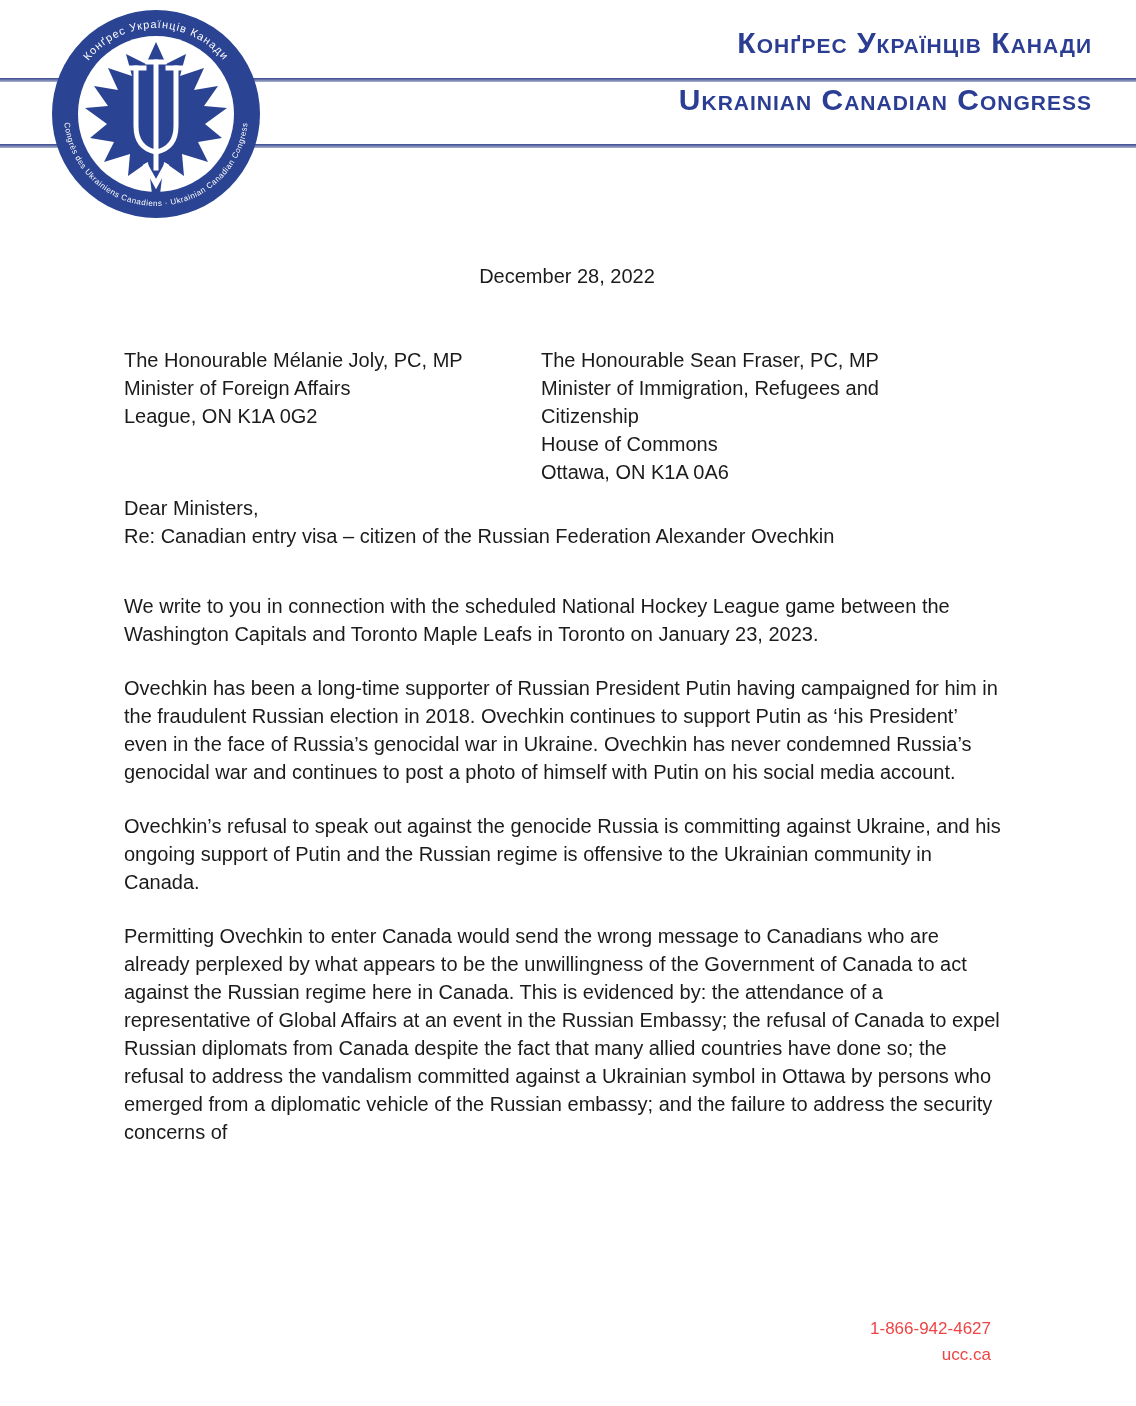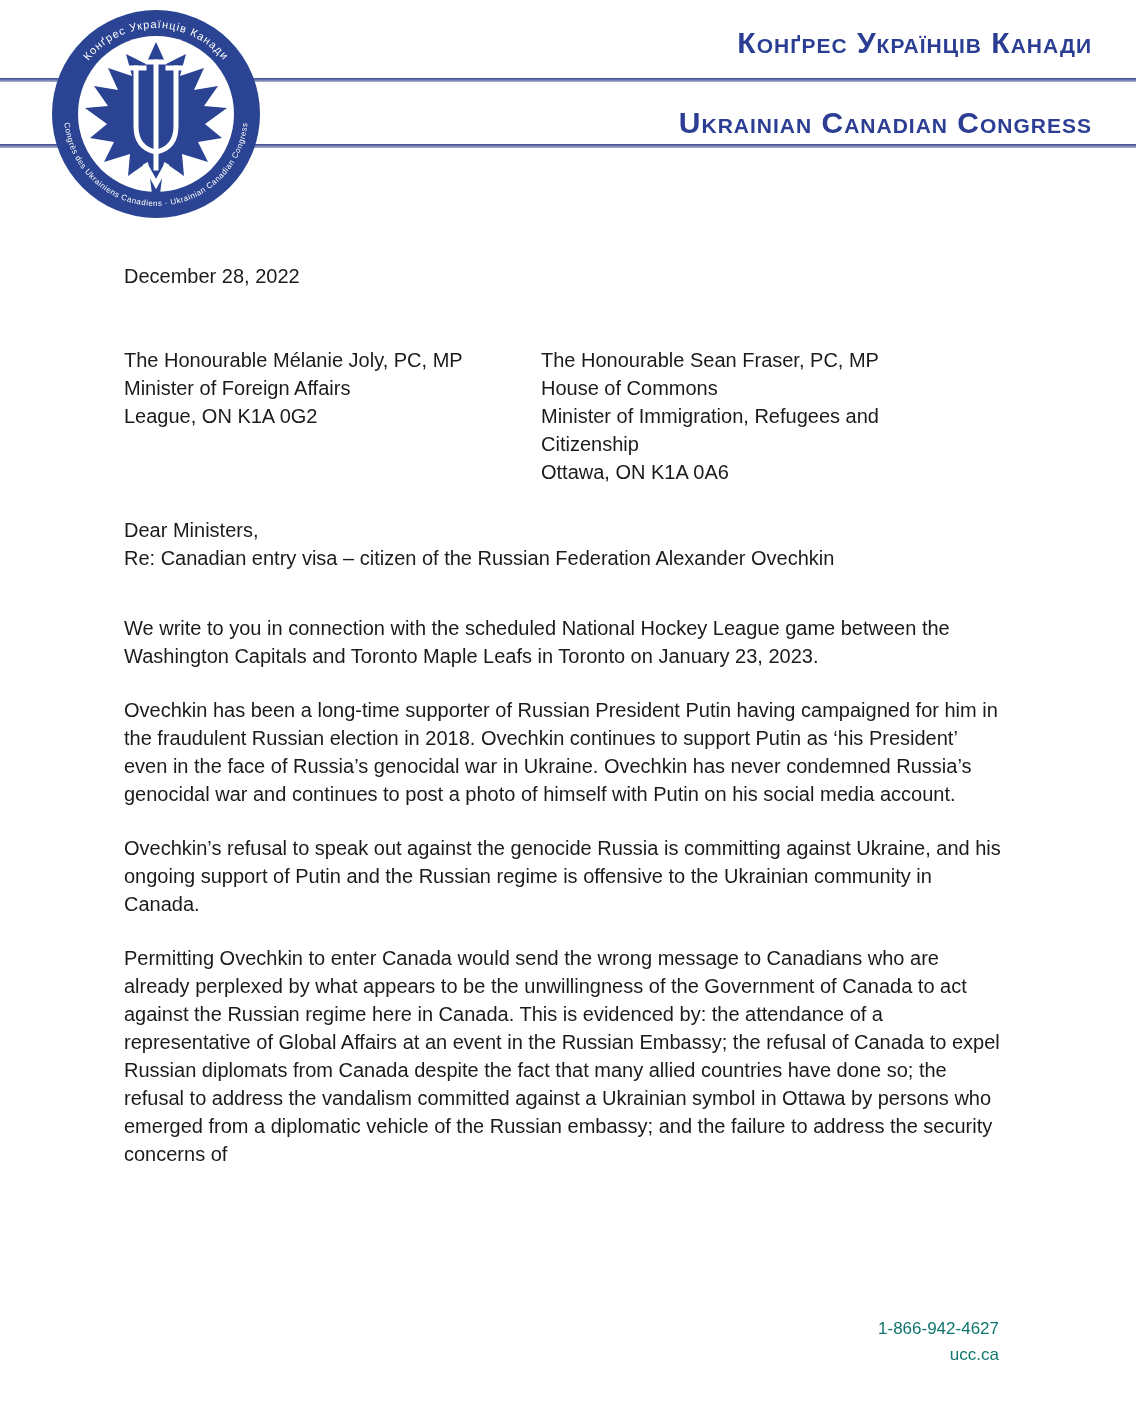--- a/index.html
+++ b/index.html
@@ -24,45 +24,45 @@
   .org-line {
     position: absolute; right: 44px;
     color: #2b3e93;
     font-variant: small-caps;
     font-weight: 600;
     font-size: 30px;
     letter-spacing: 1px;
     white-space: nowrap;
   }
   .org-uk { top: 26px; }
-  .org-en { top: 106px; }
+  .org-en { top: 83px; }
   .org-fr { top: 160px; }
   .logo { position: absolute; left: 50px; top: 8px; width: 212px; height: 212px; }
   
   .content {
     position: absolute;
     left: 124px; top: 240px;
     width: 886px;
     color: #1b1b1b;
     font-size: 20px;
     line-height: 28px;
   }
-  .date { margin-top: 22px; margin-bottom: 56px; }
-  .addresses { display: flex; margin-bottom: 30px; }
+  .date { margin-top: 22px; margin-bottom: 56px; text-align: center; }
+  .addresses { display: flex; margin-bottom: 8px; }
   .addr-left  { width: 417px; }
   .addr-right { width: 400px; }
   .salutation { }
   .subject { font-weight: normal; margin-bottom: 42px; }
   .para { margin-bottom: 26px; max-width: 880px; }
   
   .footer {
     position: absolute;
-    right: 137px; top: 1316px;
+    right: 145px; top: 1316px;
     text-align: right;
-    color: #0f766e;
+    color: #ef4444;
     font-size: 17px;
     line-height: 26px;
   }
 </style>
 </head>
 <body>
 
 <div class="page">
 
   <div class="header">
@@ -102,22 +102,22 @@
     <div class="date">December 28, 2022</div>
 
     <div class="addresses">
       <div class="addr-left">
         <div>The Honourable Mélanie Joly, PC, MP</div>
         <div>Minister of Foreign Affairs</div>
         <div>League, ON K1A 0G2</div>
       </div>
       <div class="addr-right">
         <div>The Honourable Sean Fraser, PC, MP</div>
+        <div>Minister of Immigration, Refugees and Citizenship</div>
         <div>House of Commons</div>
-        <div>Minister of Immigration, Refugees and Citizenship</div>
         <div>Ottawa, ON K1A 0A6</div>
       </div>
     </div>
 
     <div class="salutation">Dear Ministers,</div>
 
     <div class="subject">Re: Canadian entry visa – citizen of the Russian Federation Alexander Ovechkin</div>
 
     <p class="para">We write to you in connection with the scheduled National Hockey League game between the Washington Capitals and Toronto Maple Leafs in Toronto on January 23, 2023.</p>
     <p class="para">Ovechkin has been a long-time supporter of Russian President Putin having campaigned for him in the fraudulent Russian election in 2018.  Ovechkin continues to support Putin as ‘his President’ even in the face of Russia’s genocidal war in Ukraine. Ovechkin has never condemned Russia’s genocidal war and continues to post a photo of himself with Putin on his social media account.</p>

